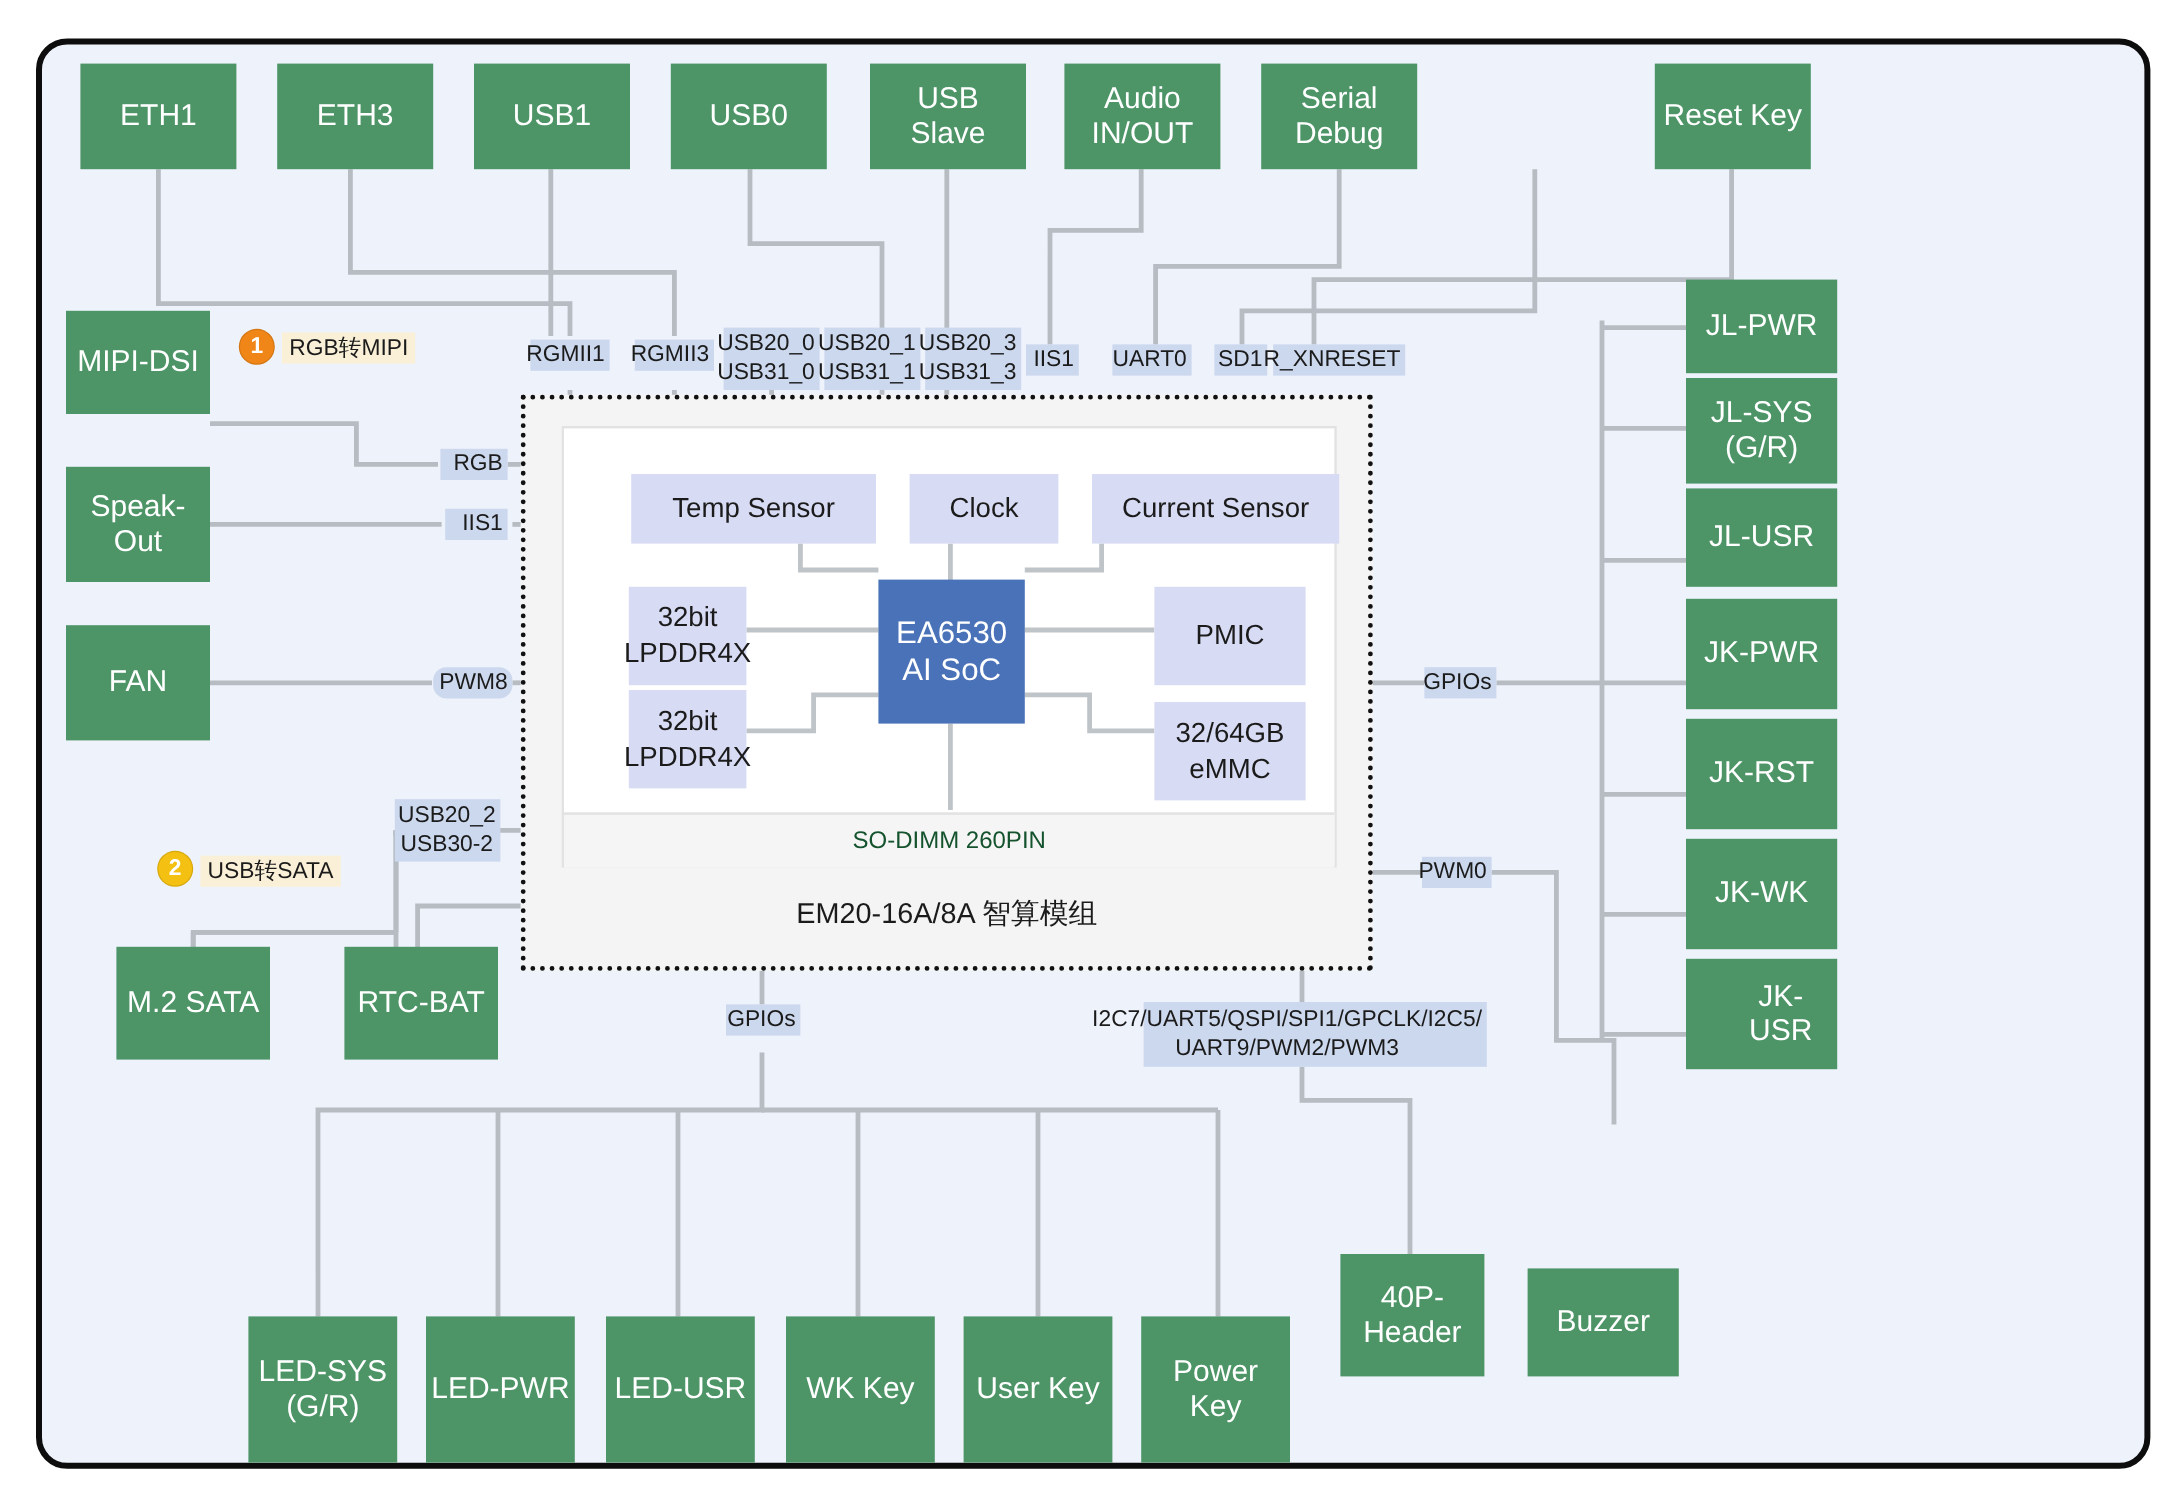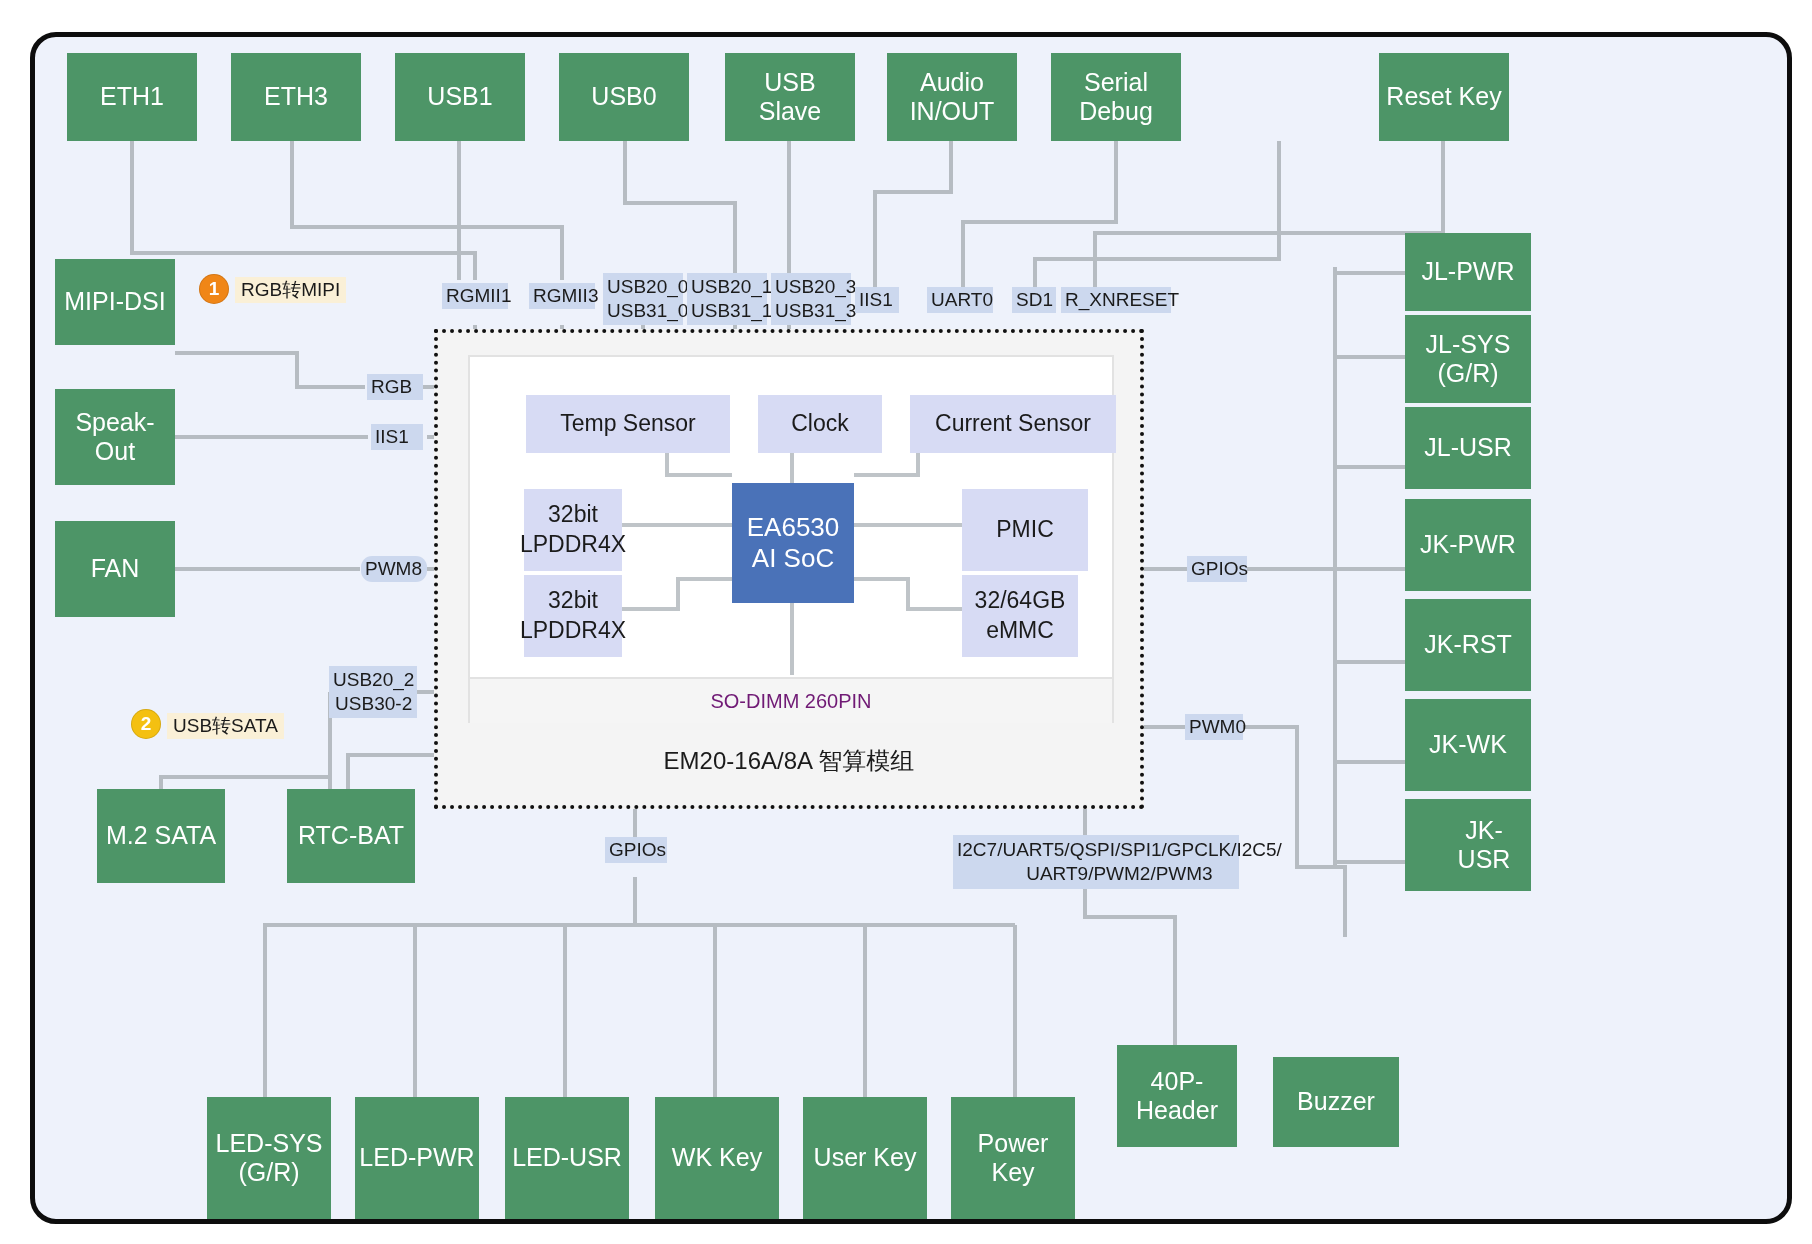--- a/index.html
+++ b/index.html
@@ -18,21 +18,21 @@
   .gblk{
     background:#4d9567; color:#ffffff;
     display:flex;align-items:center;justify-content:center;text-align:center;
     font-size:25px; line-height:1.18; padding:2px 4px;
     box-sizing:border-box;
   }
 
   
   .sig{
     background:#ccd8ee; color:#1b1b1b; font-size:19px;
-    display:flex;align-items:center;justify-content:flex-start;text-align:center;
+    display:flex;align-items:center;justify-content:flex-end;text-align:center;
     line-height:1.25; box-sizing:border-box; white-space:pre-line;
     padding:1px 4px;
   }
 
   
   .note{
     background:#faf0d7; color:#1b1b1b; font-size:19px;
     display:flex;align-items:center; padding:2px 6px; box-sizing:border-box;
     white-space:nowrap;
   }
@@ -51,21 +51,21 @@
     border:4px dotted #111; background:#f4f4f4; box-sizing:border-box;
   }
   #module-inner{
     position:absolute;left:30px;top:22px;width:646px;height:368px;
     background:#ffffff;border:2px solid #e2e2e2;box-sizing:border-box;
   }
   #sodimm{
     position:absolute;left:0;top:320px;width:642px;height:46px;
     background:#f5f5f5;border-top:2px solid #e2e2e2;
     display:flex;align-items:center;justify-content:center;
-    font-size:20px;color:#701a75;box-sizing:border-box;
+    font-size:20px;color:#14532d;box-sizing:border-box;
   }
   #module-title{
     position:absolute;left:0;top:412px;width:702px;
     text-align:center;font-size:24px;color:#1b1b1b;
   }
 
   
   .chip{
     background:#d7dbf4;color:#1b1b1b;
     display:flex;align-items:center;justify-content:center;text-align:center;
@@ -259,21 +259,21 @@
 
       <div class="abs chip" style="left:56px;top:38px;width:204px;height:58px;"><span>Temp Sensor</span></div>
       <div class="abs chip" style="left:288px;top:38px;width:124px;height:58px;"><span>Clock</span></div>
       <div class="abs chip" style="left:440px;top:38px;width:206px;height:58px;"><span>Current Sensor</span></div>
 
       <div class="abs chip" style="left:54px;top:132px;width:98px;height:82px;"><span>32bit
 LPDDR4X</span></div>
       <div class="abs chip" style="left:492px;top:132px;width:126px;height:82px;"><span>PMIC</span></div>
       <div class="abs chip" style="left:54px;top:218px;width:98px;height:82px;"><span>32bit
 LPDDR4X</span></div>
-      <div class="abs chip" style="left:492px;top:218px;width:116px;height:82px;"><span>32/64GB
+      <div class="abs chip" style="left:492px;top:228px;width:126px;height:82px;"><span>32/64GB
 eMMC</span></div>
 
       <div id="soc" class="abs" style="left:262px;top:126px;width:122px;height:120px;">
           <span>EA6530 AI SoC</span>
         </div>
 
       <div id="sodimm">
           <span>SO-DIMM 260PIN</span>
         </div>
     </div>

